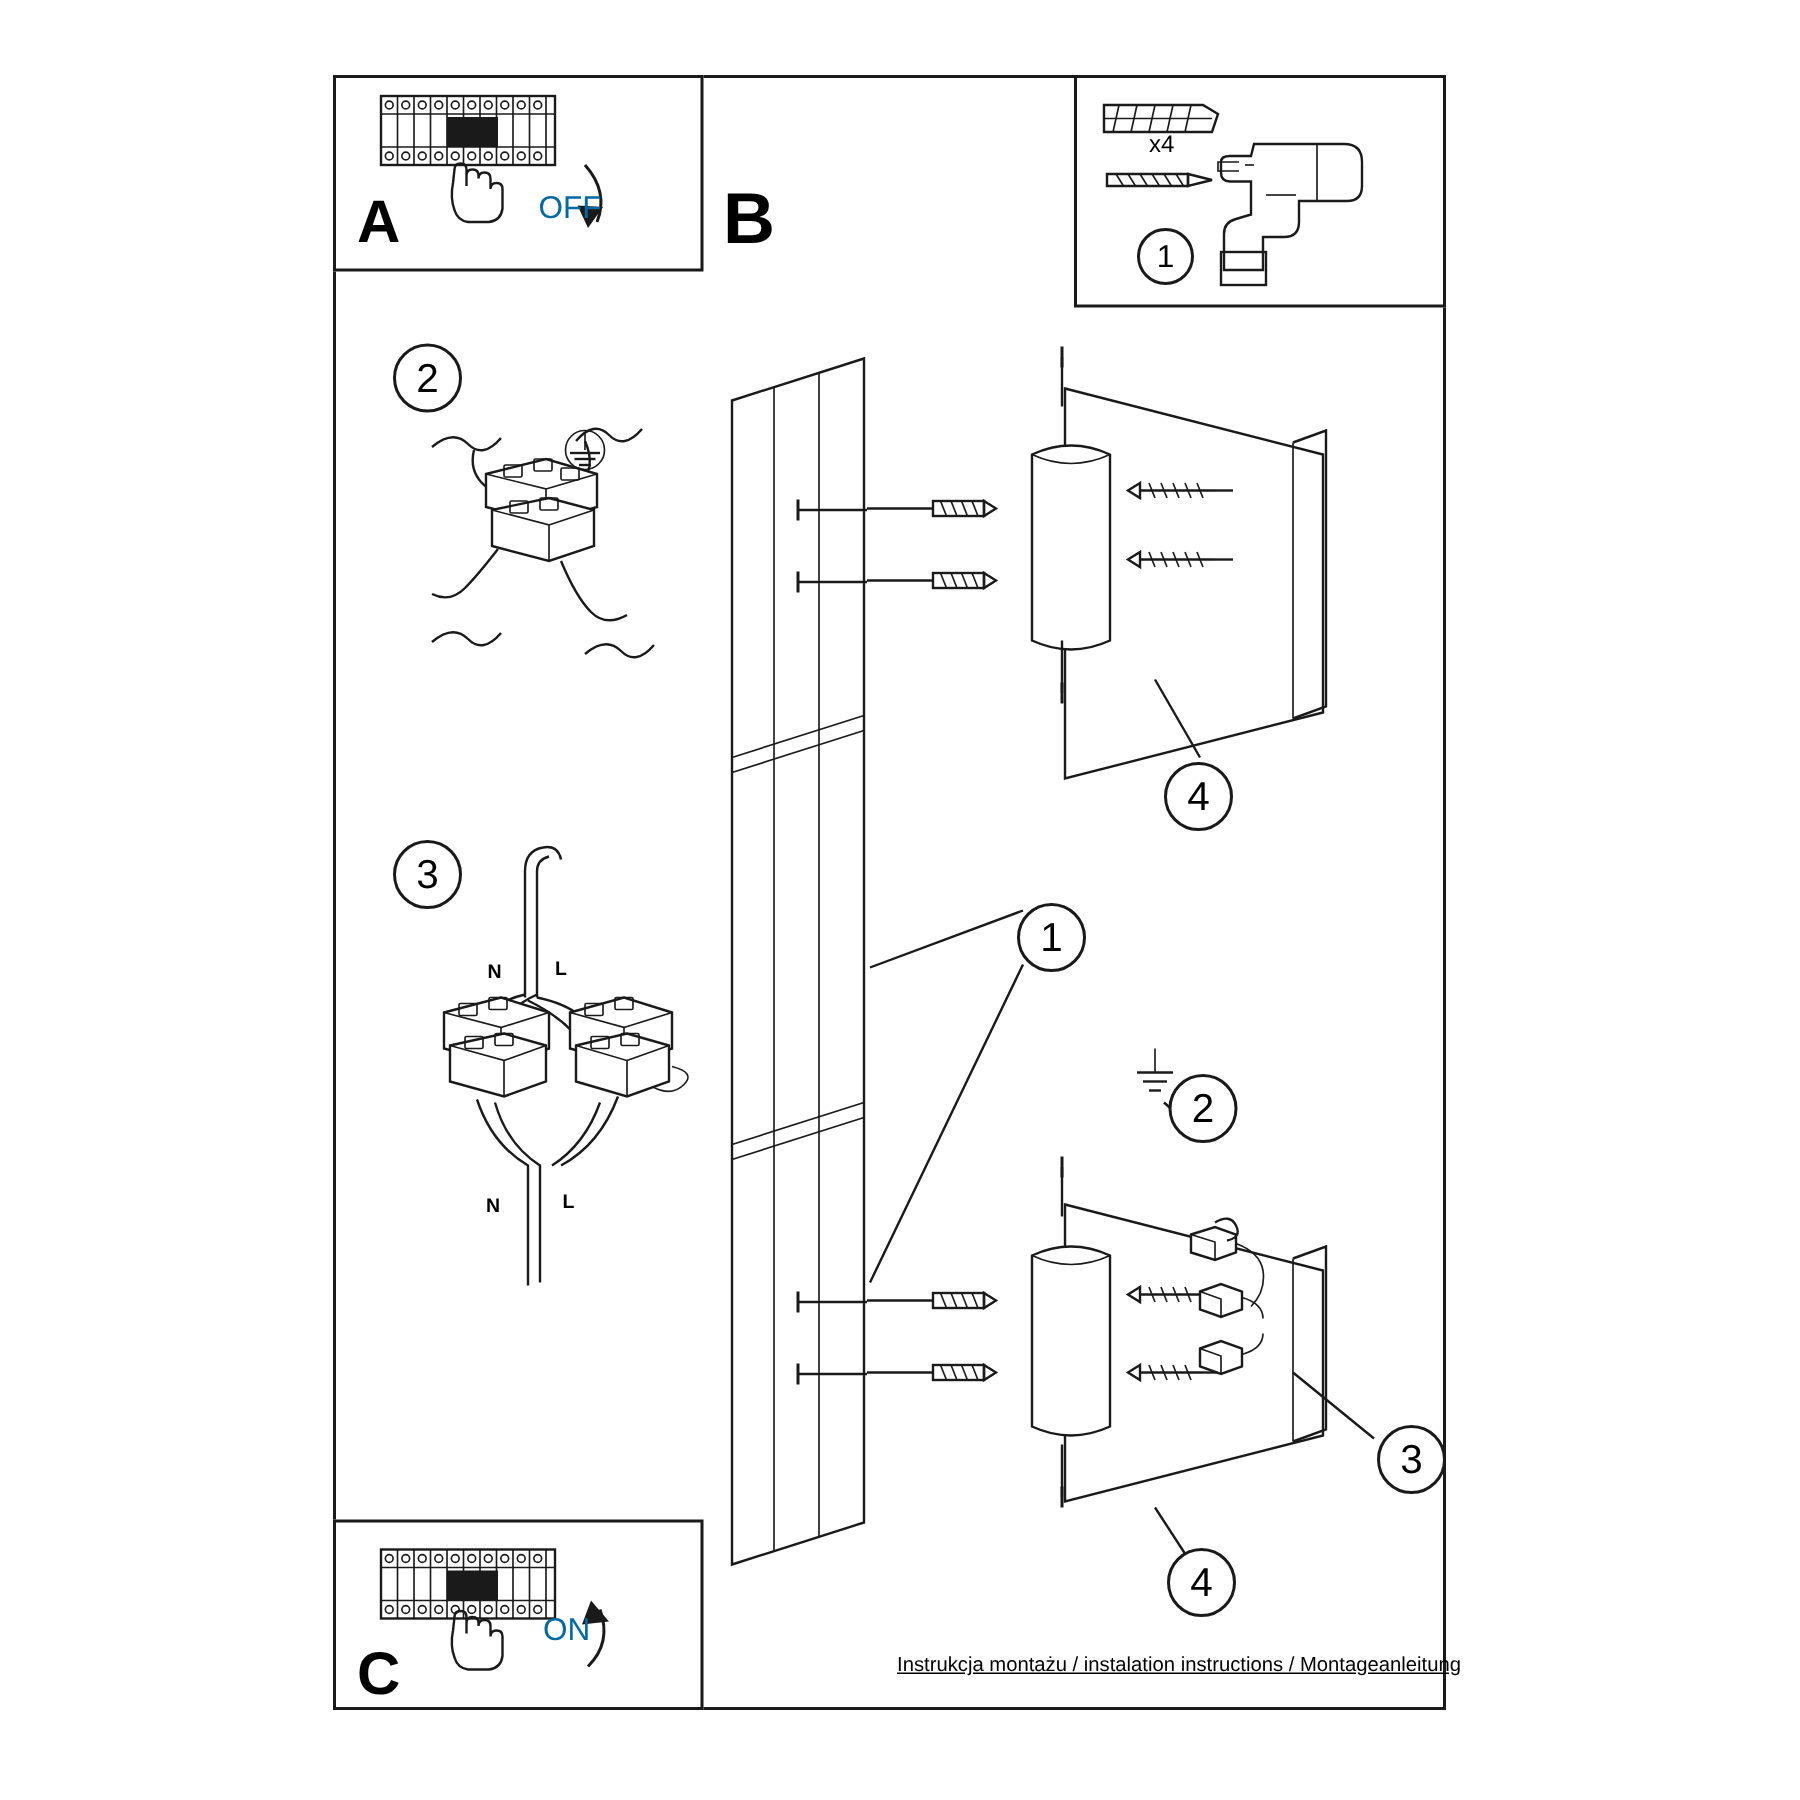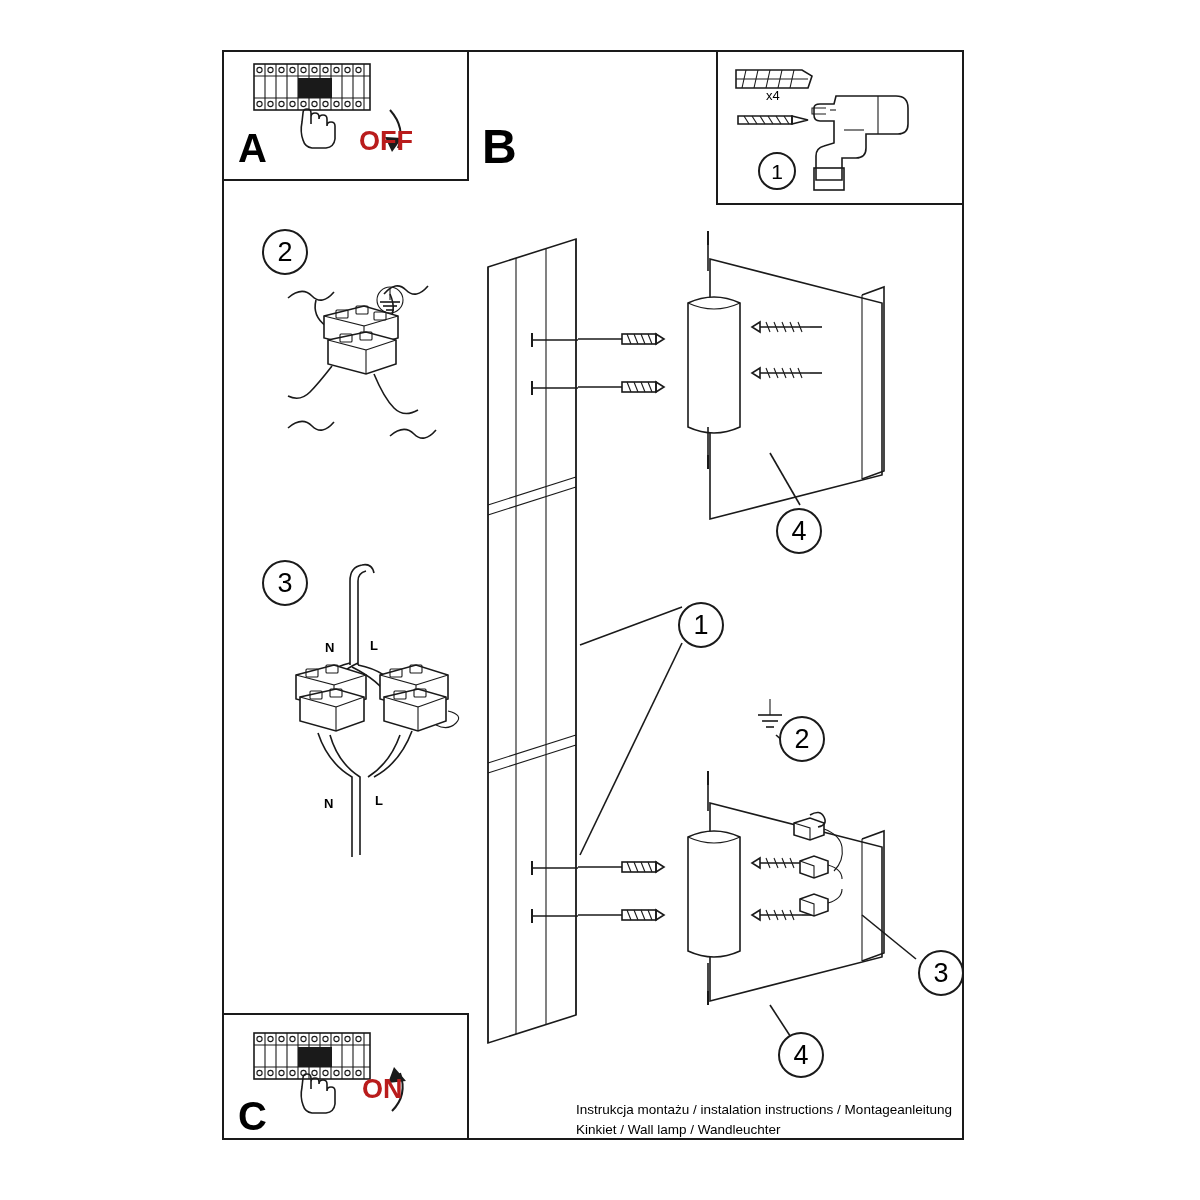--- a/index.html
+++ b/index.html
@@ -35,23 +35,23 @@
     background: #fff;
   }
   
   .big-letter {
     font-size: 40px;
     font-weight: 700;
     color: #000;
     line-height: 1;
   }
   .state-label {
-    font-size: 27px;
-    font-weight: 700;
-    color: #b91c1c;
+    font-size: 21px;
+    font-weight: 400;
+    color: #0369a1;
     line-height: 1;
   }
   .circ {
     border: 2px solid #1a1a1a;
     border-radius: 50%;
     display: flex;
     align-items: center;
     justify-content: center;
     box-sizing: border-box;
     background: #fff;
@@ -65,21 +65,21 @@
   .circ.small { width: 38px; height: 38px; }
   .circ.small span { font-size: 21px; }
   .circ.big { width: 46px; height: 46px; }
   .circ.big span { font-size: 27px; }
   .tiny-lbl {
     font-size: 13px;
     font-weight: 700;
     color: #000;
   }
   .xlabel {
-    font-size: 13px;
+    font-size: 16px;
     color: #000;
   }
   .footer {
     position: absolute;
     font-size: 13.5px;
     color: #000;
     line-height: 1.5;
   }
   svg { display: block; overflow: visible; }
   .ln { stroke: #1a1a1a; stroke-width: 1.6; fill: none; }
@@ -533,18 +533,17 @@
   <div class="abs circ big" style="left:779px; top:716px;">
       <span>2</span>
     </div>
   <div class="abs circ big" style="left:918px; top:950px;">
       <span>3</span>
     </div>
   <div class="abs circ big" style="left:778px; top:1032px;">
       <span>4</span>
     </div>
 
-  <div class="footer" style="left:576px; top:1100px; width:380px;">
+  <div class="footer" style="left:598px; top:1100px; width:380px;text-decoration:underline;">
     <div>Instrukcja montażu / instalation instructions / Montageanleitung</div>
-    <div>Kinkiet / Wall lamp / Wandleuchter</div>
   </div>
 
 </div>
 
 </body></html>

